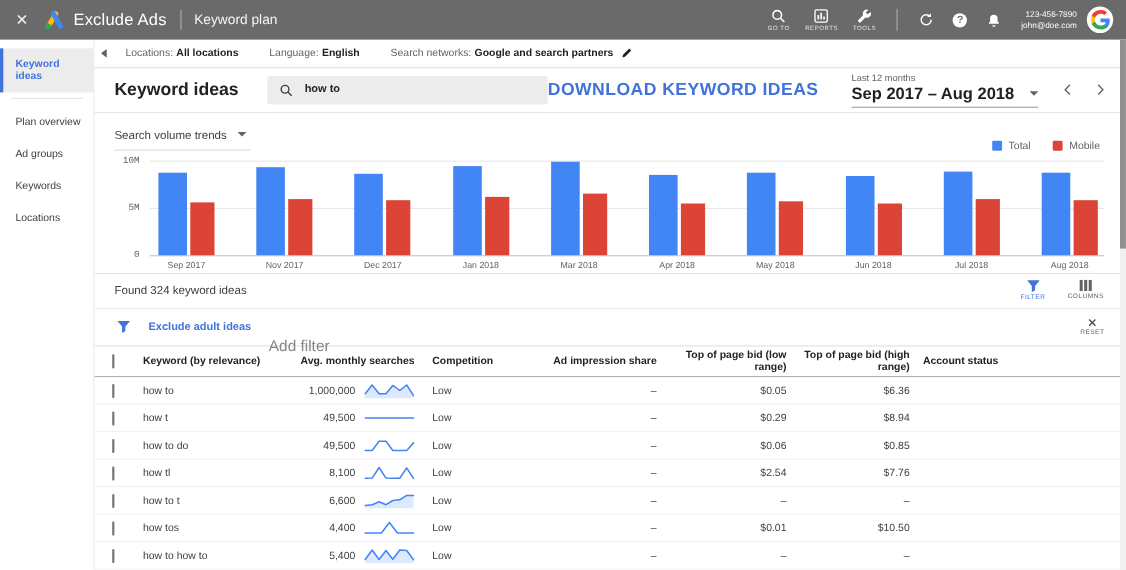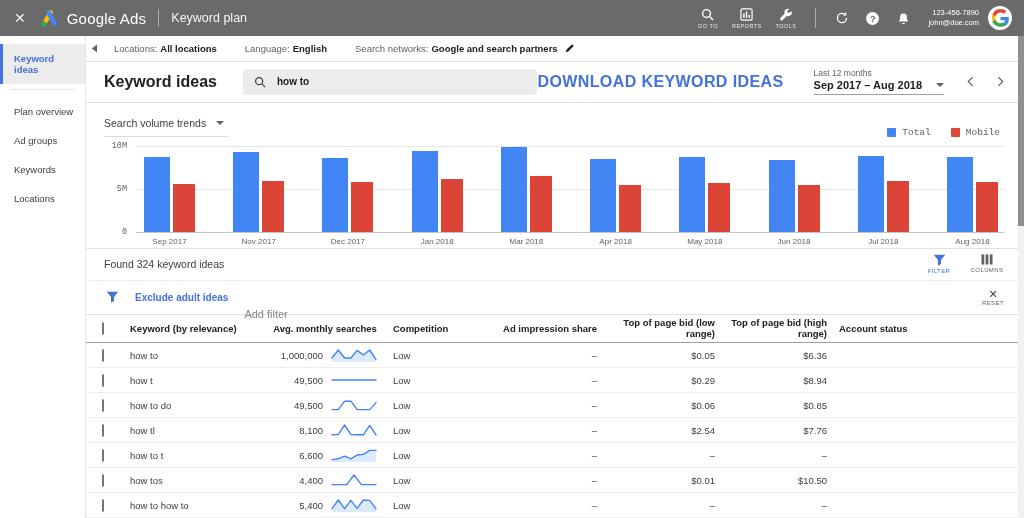--- a/index.html
+++ b/index.html
@@ -47,32 +47,32 @@
   .hdr { height:42px; border-bottom:1px solid #e0e0e0; display:flex; align-items:center; padding:0 20px 0 18px; }
   .hdr-title { font-size:16px; font-weight:bold; color:#212121; white-space:nowrap; }
   .searchbox { margin-left:26px; width:352px; height:26px; background:#ececec; border-radius:3px;
     display:flex; align-items:center; padding:0 11px; gap:9px; }
   .searchbox input { border:0; background:transparent; outline:0; font-size:10px; font-weight:bold;
     color:#202124; font-family:inherit; width:100%; }
   .hdr-right { margin-left:auto; display:flex; align-items:center; }
   .download { font-size:16px; font-weight:bold; color:#4272db; letter-spacing:.4px; cursor:pointer; white-space:nowrap; }
   .range { margin-left:30px; cursor:pointer; }
   .range .rlabel { font-size:8.5px; color:#5f6368; margin-bottom:1px; }
-  .range .rvalue { font-size:11px; font-weight:bold; color:#202124; display:flex; align-items:center;
+  .range .rvalue { font-size:15px; font-weight:bold; color:#202124; display:flex; align-items:center;
     gap:14px; border-bottom:1px solid #9e9e9e; padding-bottom:3px; white-space:nowrap; }
   .caret { width:0; height:0; border-left:4px solid transparent; border-right:4px solid transparent;
     border-top:4px solid #5f6368; display:inline-block; }
   .chev { margin-left:23px; cursor:pointer; display:flex; align-items:center; }
   
   .chart-sec { height:148px; position:relative; padding:10px 20px 0 18px; background:#fff; }
   .svt { display:inline-block; font-size:10.5px; color:#3c4043; padding:0 4px 7px 0;
     border-bottom:1px solid #dadce0; cursor:pointer; }
   .svt .caret { margin-left:7px; vertical-align:2px; }
   .legend { position:absolute; top:24px; right:24px; display:flex; gap:20px; align-items:center; }
-  .leg-item { display:flex; align-items:center; gap:6px; font-size:9.5px; color:#5f6368;font-family:Liberation Mono, monospace; }
+  .leg-item { display:flex; align-items:center; gap:6px; font-size:9.5px; color:#5f6368; }
   .leg-swatch { width:9px; height:9px; border-radius:1px; }
   .chart-wrap { display:flex; margin-top:9px; }
   .y-axis { width:32px; position:relative; height:86px; font-size:8.5px; color:#5f6368; flex:none;font-family:Liberation Mono, monospace; }
   .y-tick { position:absolute; right:9px; transform:translateY(-50%); }
   .plot { flex:1; position:relative; }
   .gridline { position:absolute; left:0; right:0; height:1px; background:#e8e8e8; }
   .gridline.axis { background:#c4c4c4; }
   .groups { display:flex; justify-content:space-between; padding:0 6px 0 8px; position:relative; }
   .group { display:flex; flex-direction:column; align-items:center; }
   .bars { display:flex; align-items:flex-end; gap:3px; height:86px; }
@@ -80,21 +80,21 @@
   
   .found { height:32px; border-top:1px solid #e0e0e0; display:flex; align-items:center;
     padding:0 14px 0 18px; font-size:10.5px; color:#3c4043; }
   .found-right { margin-left:auto; display:flex; gap:2px; }
   .tool-btn { width:46px; display:flex; flex-direction:column; align-items:center; gap:2px; cursor:pointer; }
   .tool-btn .tlab { font-size:6px; letter-spacing:.4px; }
   .tlab.blue { color:#4272db; } .tlab.gray { color:#5f6368; }
   .filterbar { height:35px; border-top:1px solid #ececec; border-bottom:1px solid #e0e0e0;
     display:flex; align-items:center; padding:0 20px 0 20px; gap:16px; }
   .chip { font-size:10px; font-weight:bold; color:#4272db; cursor:pointer; }
-  .addf { font-size:11px; color:#80868b; cursor:pointer;margin-top:34px; }
+  .addf { font-size:14px; color:#80868b; cursor:pointer;margin-top:34px; }
   .reset { margin-left:auto; display:flex; flex-direction:column; align-items:center; gap:0; cursor:pointer; }
   .reset .x { font-size:11px; color:#3c4043; line-height:1; }
   .reset .tlab { font-size:6px; color:#5f6368; letter-spacing:.4px; }
   
   .thead { height:29px; display:flex; align-items:center; border-bottom:1px solid #9aa0a6;
     font-size:9.5px; font-weight:bold; color:#202124; padding:0 20px 0 16px; }
   .trow { height:25px; display:flex; align-items:center; border-bottom:1px solid #eeeeee;
     font-size:9.5px; color:#3c4043; padding:0 20px 0 16px; background:#fff; }
   .c-check { width:28px; flex:none; }
   .checkbox { width:11px; height:11px; border:1.5px solid #757575; border-radius:1.5px; cursor:pointer; }
@@ -116,21 +116,21 @@
 
 <header class="topbar">
   <span class="tb-close">✕</span>
   <span class="tb-logo">
     <svg viewBox="0 0 24 21" width="21" height="19">
       <line x1="7.6" y1="13.6" x2="13.4" y2="3.6" stroke="#FBBC04" stroke-width="5.2" stroke-linecap="round"></line>
       <line x1="10.9" y1="3.6" x2="18.2" y2="16.6" stroke="#4285F4" stroke-width="5.2" stroke-linecap="round"></line>
       <circle cx="5.4" cy="16.8" r="2.9" fill="#34A853"></circle>
     </svg>
   </span>
-  <span class="tb-brand">Google Ads</span>
+  <span class="tb-brand">Exclude Ads</span>
   <span class="tb-sep"></span>
   <span class="tb-ptitle">Keyword plan</span>
 
   <div class="tb-right">
     <div id="tb-actions" style="display:flex;">
         <div class="tb-action">
           <span class="tb-ico">
             <svg viewBox="0 0 14 14" width="13" height="13">
               <circle cx="6" cy="6" r="4.2" fill="none" stroke="#fff" stroke-width="1.5"></circle>
               <line x1="9.2" y1="9.2" x2="13" y2="13" stroke="#fff" stroke-width="1.5"></line>

